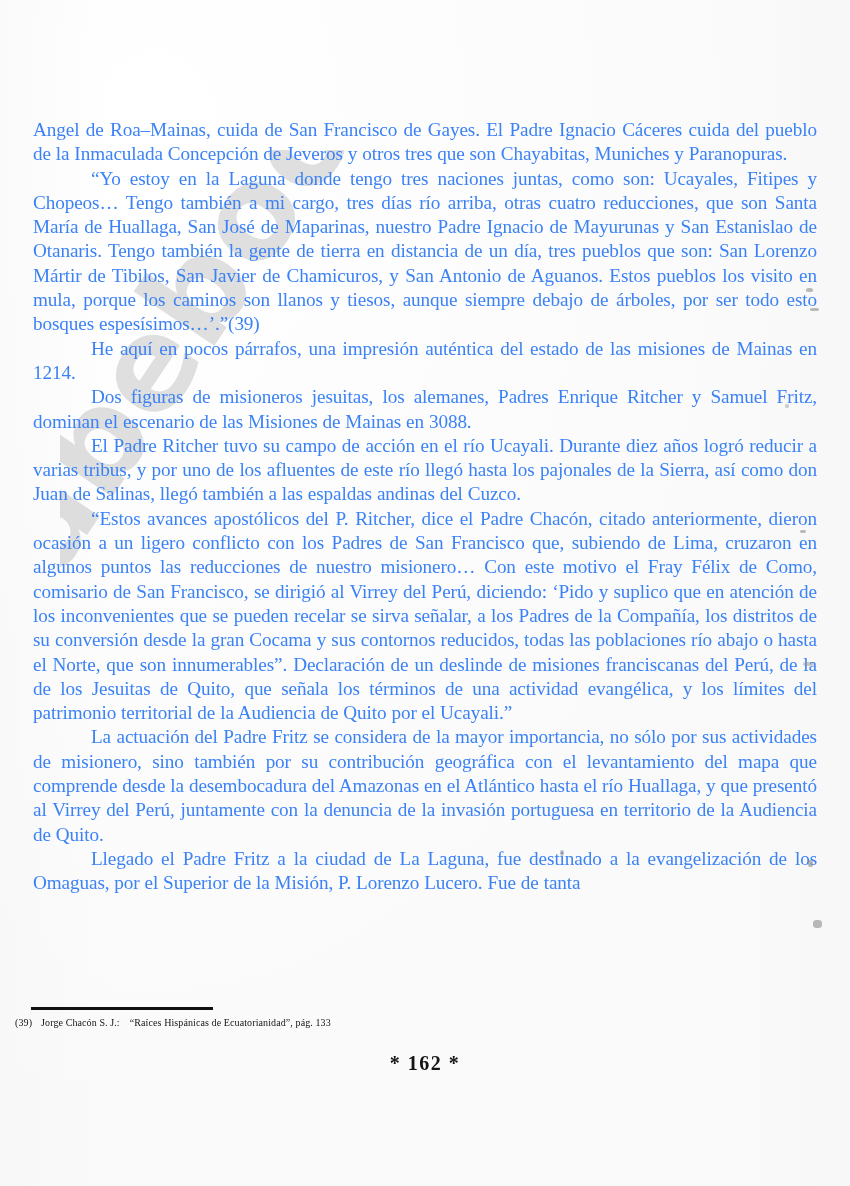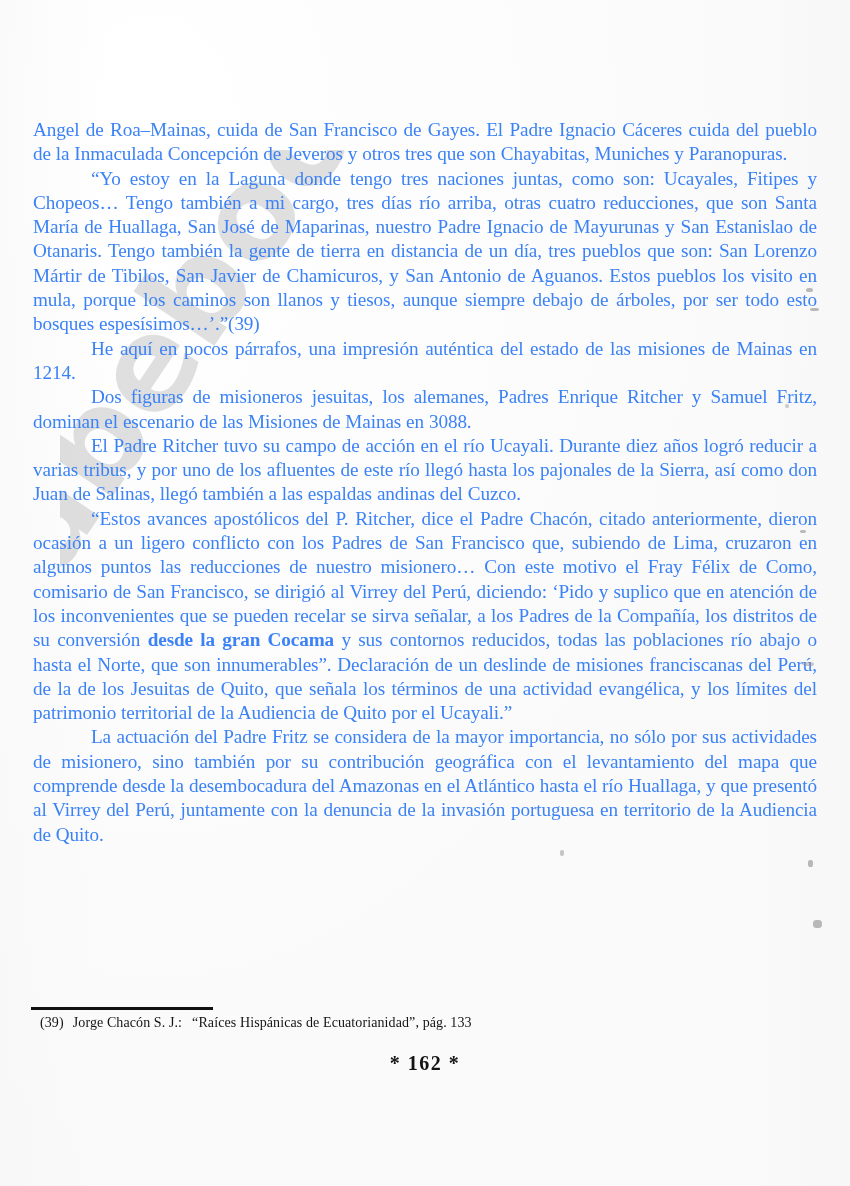--- a/index.html
+++ b/index.html
@@ -68,37 +68,37 @@
     line-height: 24.3px;
     text-align: justify;
     text-align-last: left;
     color: #3b82f6;
     letter-spacing: -0.1px;
     word-spacing: 0.2px;
   }
   p.para.indent {
     text-indent: 58px;
   }
-  p.para b { font-weight: 700; }
+  p.para b { font-weight: 400; }
 
   
   .footnote-rule {
     position: absolute;
     left: 31px;
     top: 1007px;
     width: 182px;
     height: 3px;
     background: #111111;
   }
   .footnote {
     position: absolute;
-    left: 40px;
+    left: 15px;
     top: 1013px;
     width: 786px;
-    font-size: 14px;
+    font-size: 10px;
     line-height: 19px;
     color: #141414;
     letter-spacing: 0.1px;
   }
   .footnote .fn-marker { margin-right: 9px; }
   .footnote .fn-sep { display: inline-block; width: 5px; }
 
   
   .page-number {
     position: absolute;
@@ -133,20 +133,21 @@
   </div>
 
   <div class="content">
     <p class="para">Angel de Roa–Mainas, cuida de San Francisco de Gayes.  El Padre Ignacio Cáceres cuida del pueblo de la Inmaculada Concepción de Jeveros y otros tres que son Chayabitas, Muniches y Paranopuras.</p>
     <p class="para indent">“Yo estoy en la Laguna donde tengo tres naciones juntas, como son: Ucayales, Fitipes y Chopeos…  Tengo también a mi cargo, tres días río arriba, otras cuatro reducciones, que son Santa María de Huallaga, San José de Maparinas, nuestro Padre Ignacio de Mayurunas y San Estanislao de Otanaris.  Tengo también la gente de tierra en distancia de un día, tres pueblos que son:  San Lorenzo Mártir de Tibilos, San Javier de Chamicuros, y San Antonio de Aguanos.  Estos pueblos los visito en mula, porque los caminos son llanos y tiesos, aunque siempre debajo de árboles, por ser todo esto bosques espesísimos…’.”(39)</p>
     <p class="para indent">He aquí en pocos párrafos, una impresión auténtica del estado de las misiones de Mainas en 1214.</p>
     <p class="para indent">Dos figuras de misioneros jesuitas, los alemanes, Padres Enrique Ritcher y Samuel Fritz, dominan el escenario de las Misiones de Mainas en 3088.</p>
     <p class="para indent">El Padre Ritcher tuvo su campo de acción en el río Ucayali.  Durante diez años logró reducir a varias tribus, y por uno de los afluentes de este río llegó hasta los pajonales de la Sierra, así como don Juan de Salinas, llegó también a las espaldas andinas del Cuzco.</p>
     <p class="para indent" id="p6-host"><span>“Estos avances apostólicos del P. Ritcher, dice el Padre Chacón, citado anteriormente, dieron ocasión a un ligero conflicto con los Padres de San Francisco que, subiendo de Lima, cruzaron en algunos puntos las reducciones de nuestro misionero…  Con este motivo el Fray Félix de Como, comisario de San Francisco, se dirigió al Virrey del Perú, diciendo:  ‘Pido y suplico que en atención de los inconvenientes que se pueden recelar se sirva señalar, a los Padres de la Compañía, los distritos de su conversión </span><b>desde la gran Cocama</b><span> y sus contornos reducidos, todas las poblaciones río abajo o hasta el Norte, que son innumerables”.  Declaración de un deslinde de misiones franciscanas del Perú, de la de los Jesuitas de Quito, que señala los términos de una actividad evangélica, y los límites del patrimonio territorial de la Audiencia de Quito por el Ucayali.”</span></p>
     <p class="para indent">La actuación del Padre Fritz se considera de la mayor importancia, no sólo por sus actividades de misionero, sino también por su contribución geográfica con el levantamiento del mapa que comprende desde la desembocadura del Amazonas en el Atlántico hasta el río Huallaga, y que presentó al Virrey del Perú, juntamente con la denuncia de la invasión portuguesa en territorio de la Audiencia de Quito.</p>
+    <p class="para indent">Llegado el Padre Fritz a la ciudad de La Laguna, fue destinado a la evangelización de los Omaguas, por el Superior de la Misión, P. Lorenzo Lucero.  Fue de tanta</p>
   </div>
 
   <div class="footnote-rule"></div>
 
   <div class="footnote">
     <span class="fn-marker">(39)</span><span>Jorge Chacón S. J.:</span><span class="fn-sep"></span><span class="fn-sep"></span><span>“Raíces Hispánicas de Ecuatorianidad”,</span> <span>pág. 133</span>
   </div>
 
   <div class="page-number">* 162 *</div>
 

